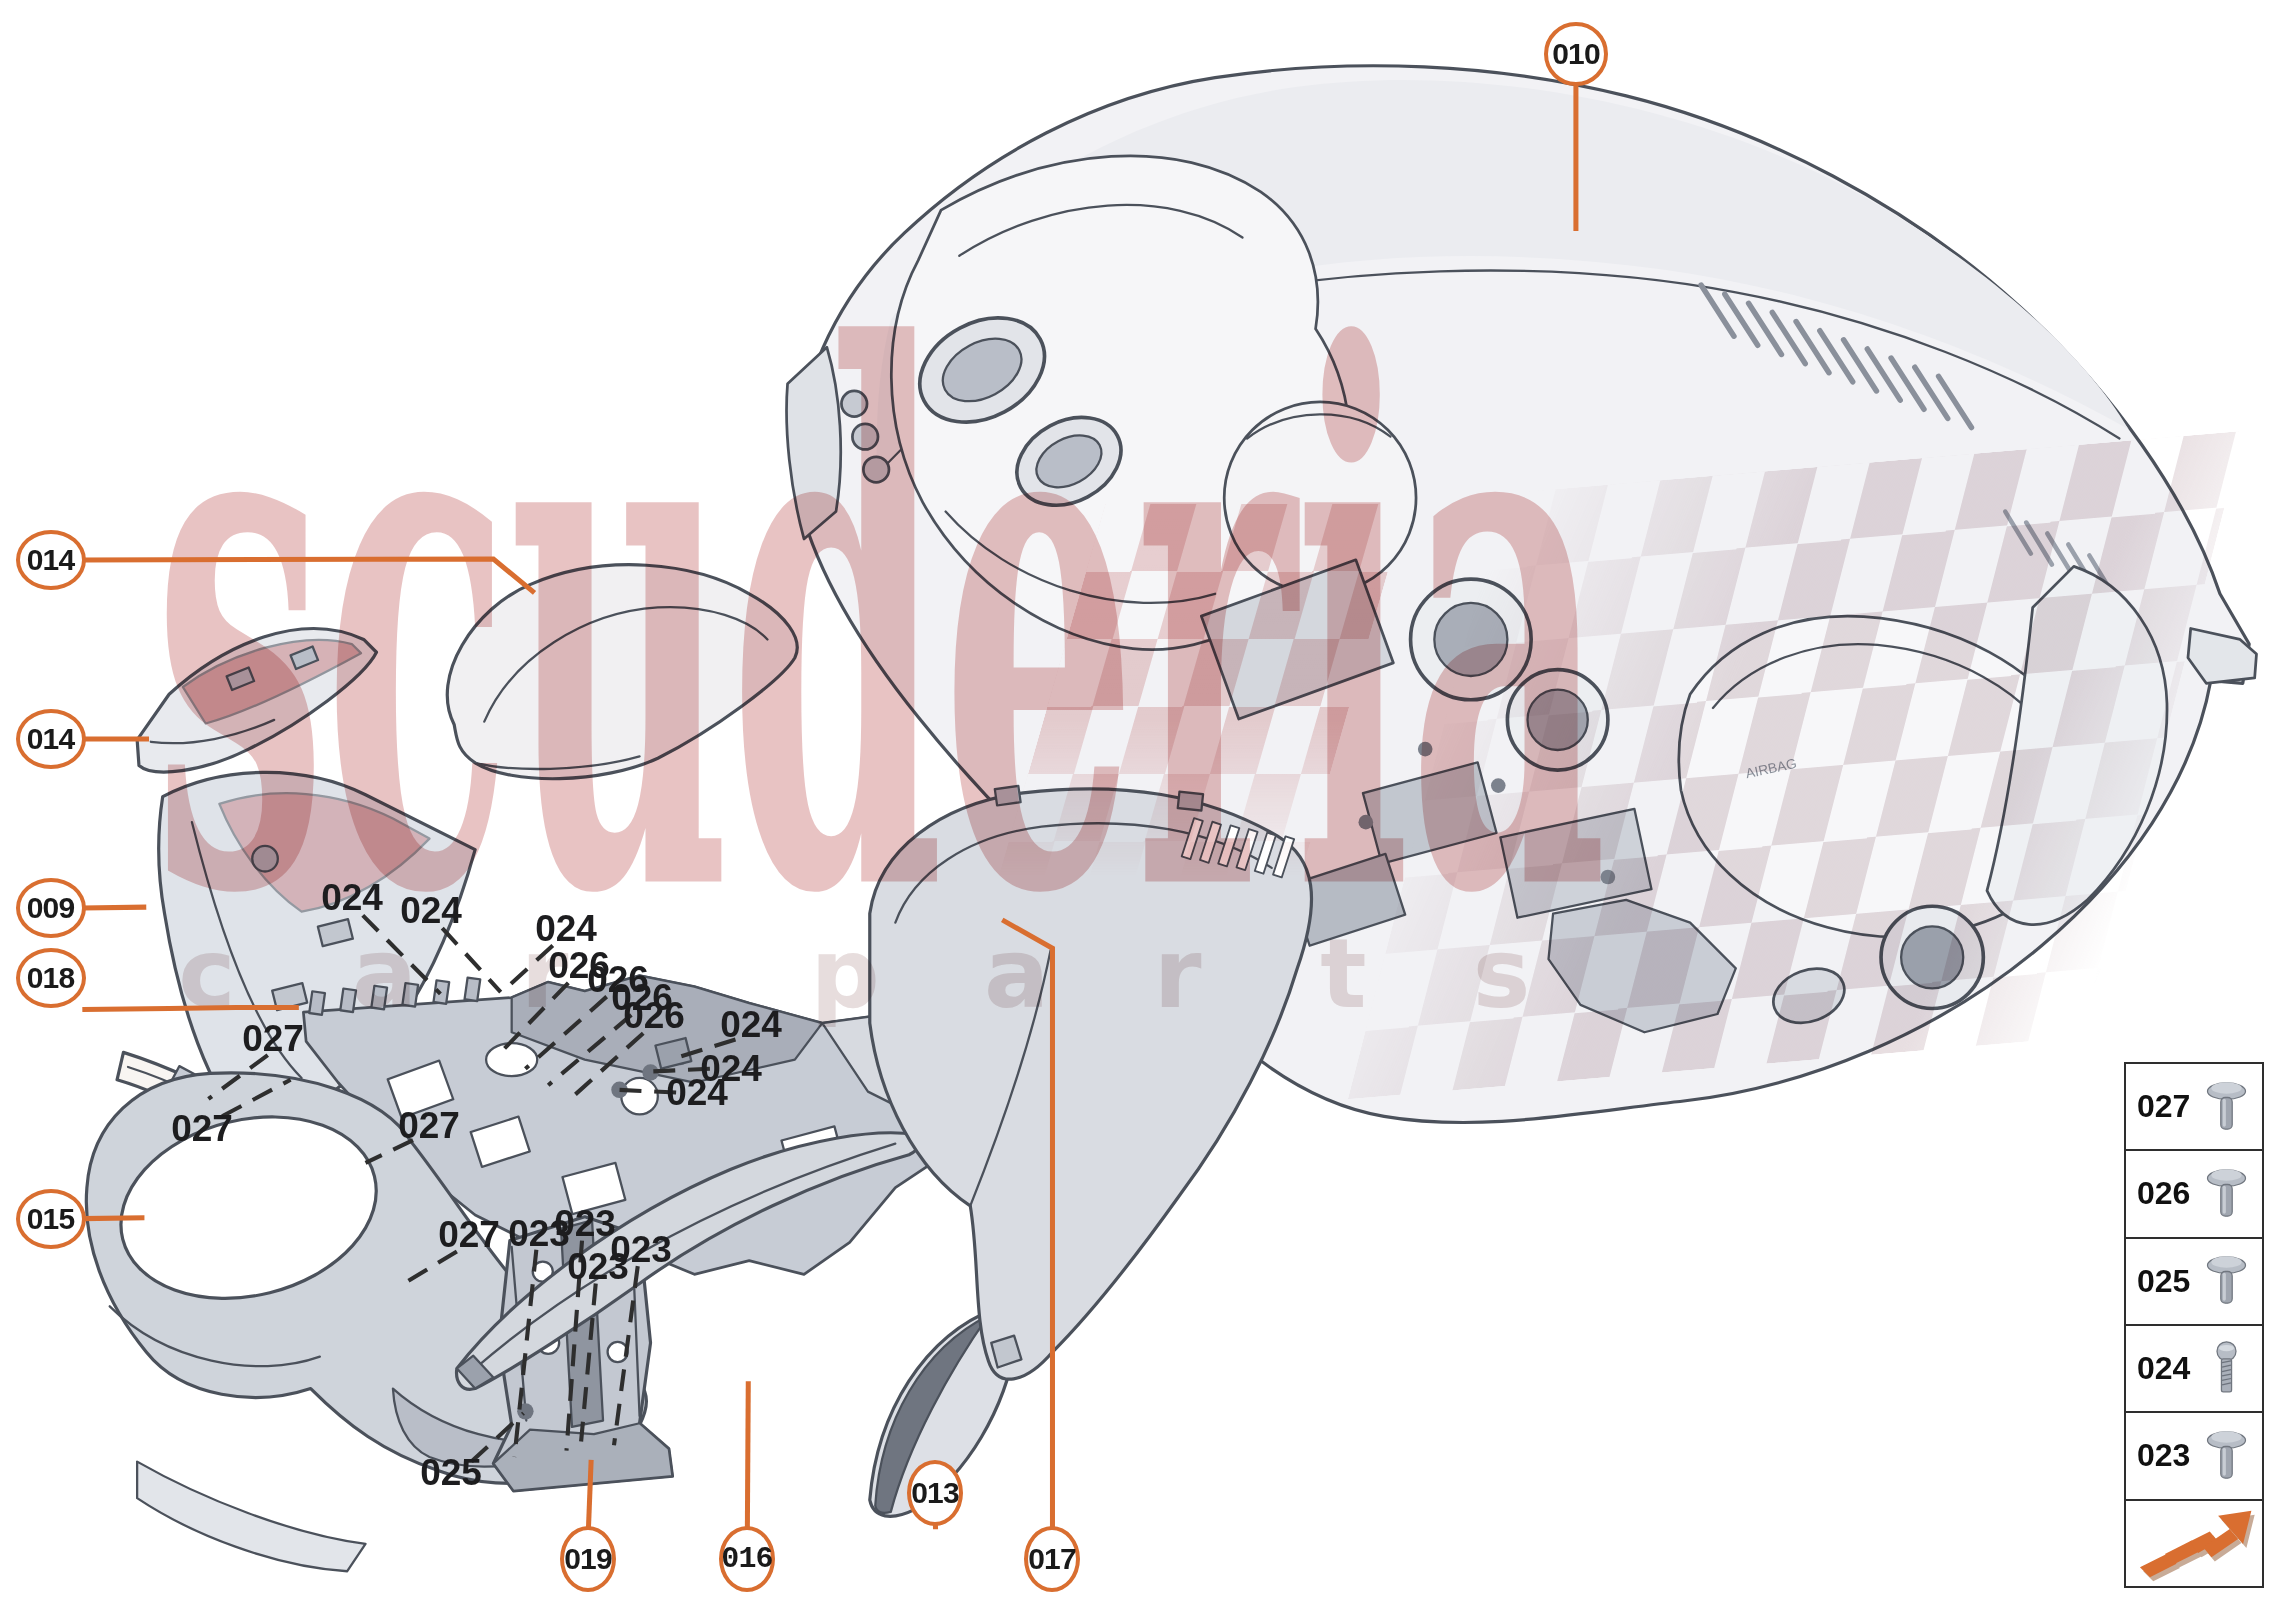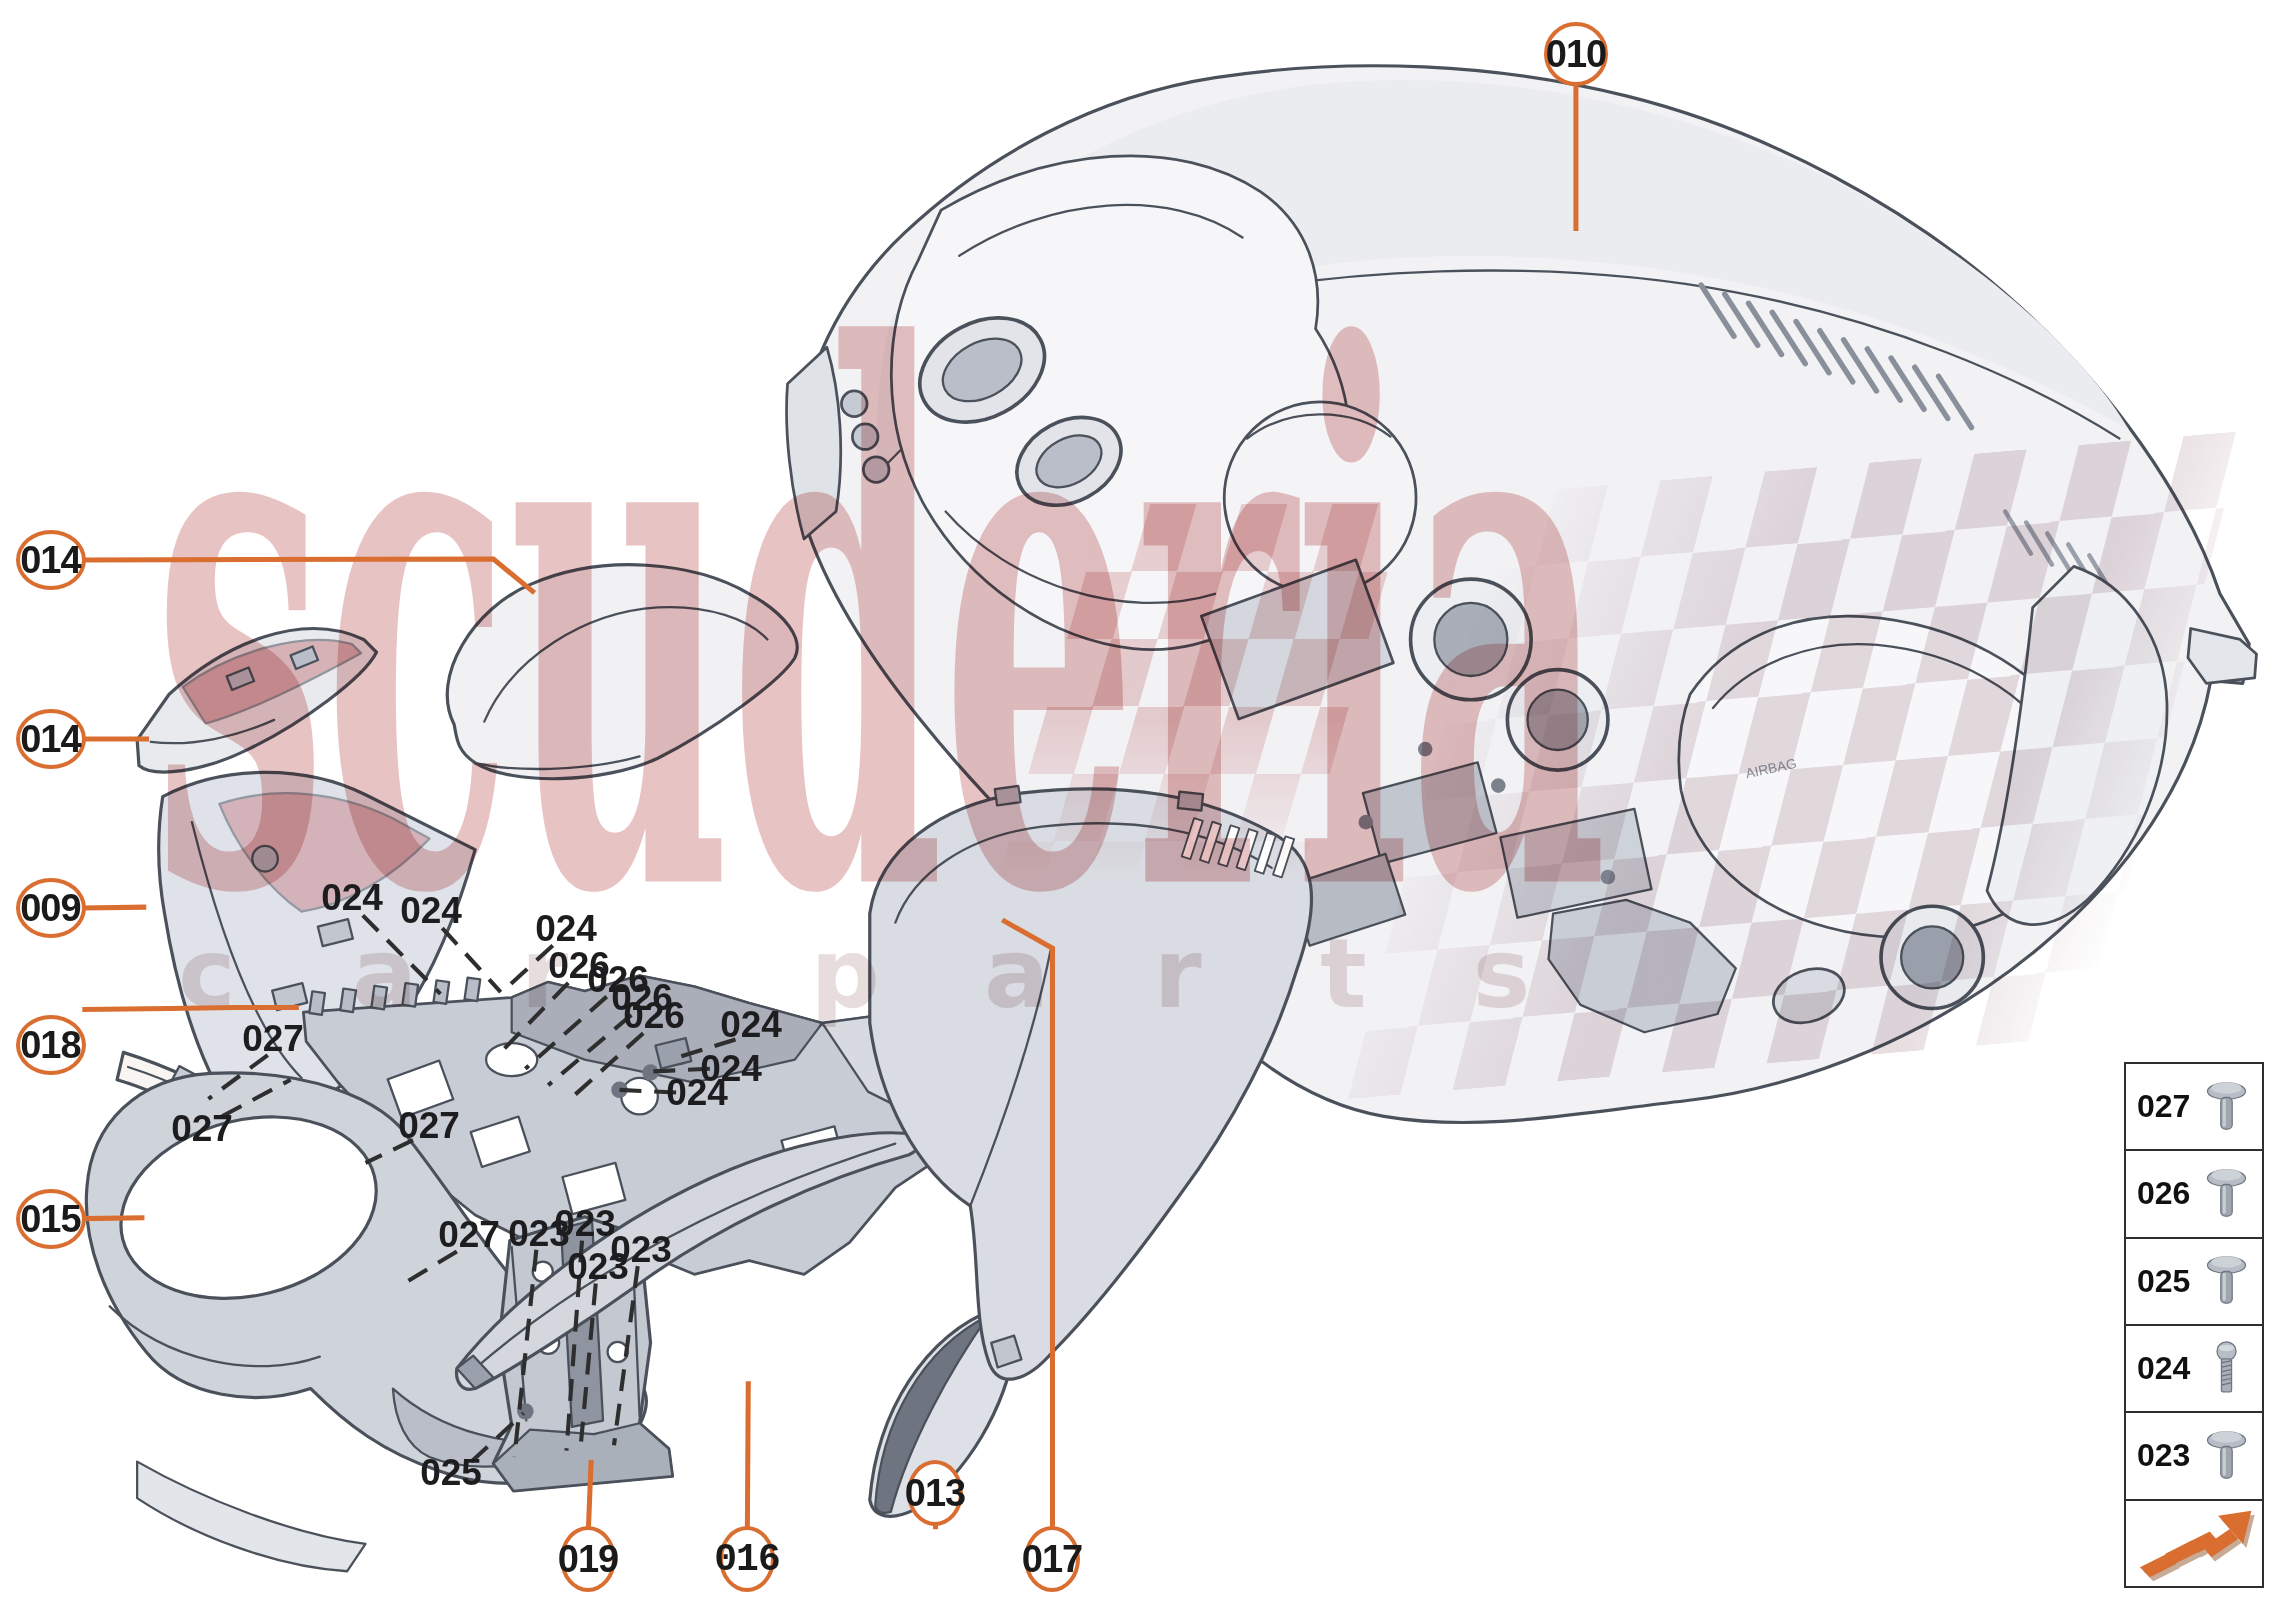--- a/index.html
+++ b/index.html
@@ -18,21 +18,21 @@
   #flag-red{left:1049px;top:504px;width:302px;height:393px;
     background-image:conic-gradient(rgba(217,152,152,.40) 25%,transparent 0 50%,rgba(217,152,152,.40) 0 75%,transparent 0);
     background-size:91px 135px;transform:skewX(-16deg);
     -webkit-mask-image:linear-gradient(180deg,#000 0,#000 55%,transparent 95%);
     mask-image:linear-gradient(180deg,#000 0,#000 55%,transparent 95%);}
   #watermark{position:absolute;left:0;top:0;z-index:3;mix-blend-mode:multiply;pointer-events:none;}
   #leaders{position:absolute;left:0;top:0;z-index:4;pointer-events:none;}
   
   .callout{position:absolute;z-index:5;display:flex;align-items:center;justify-content:center;
     background:#fff;border:4.6px solid var(--accent);border-radius:50%;
-    font-weight:bold;font-size:38px;letter-spacing:-0.9px;color:#1a1a1a;cursor:pointer;}
+    font-weight:bold;font-size:30px;letter-spacing:-0.9px;color:#1a1a1a;cursor:pointer;}
   .co-wide{width:62px;height:52px;}
   .co-tall{width:48px;height:58px;}
   .co-round{width:56px;height:56px;}
   
   .flabel{position:absolute;z-index:5;transform:translate(-50%,-50%);
     font-weight:bold;font-size:37px;color:#1d1d1f;letter-spacing:0px;white-space:nowrap;}
   
   .legend{position:absolute;left:2124px;top:1062px;width:140px;height:526px;z-index:6;
     background:#fff;border:2.7px solid #2e2e2e;box-sizing:border-box;display:flex;flex-direction:column;}
   .legend-row{flex:1 1 0;display:flex;align-items:center;justify-content:space-between;
@@ -326,21 +326,21 @@
       </div>
       <div class="callout co-wide" style="left: 15.5px; top: 530px;">
         <span>014</span>
       </div>
       <div class="callout co-wide" style="left: 15.5px; top: 709px;">
         <span>014</span>
       </div>
       <div class="callout co-wide" style="left: 15.5px; top: 878px;">
         <span>009</span>
       </div>
-      <div class="callout co-wide" style="left: 15.5px; top: 1015px; text-align: center;">
+      <div class="callout co-wide" style="left: 15.5px; top: 948px; text-align: center;">
         <span>018</span>
       </div>
       <div class="callout co-wide" style="left: 15.5px; top: 1189px;">
         <span>015</span>
       </div>
       <div class="callout co-tall" style="left: 560px; top: 1526px; align-items: center;">
         <span>019</span>
       </div>
       <div class="callout co-tall" style="left: 719px; top: 1526px; font-family: Liberation Mono, monospace;">
         <span>016</span>

